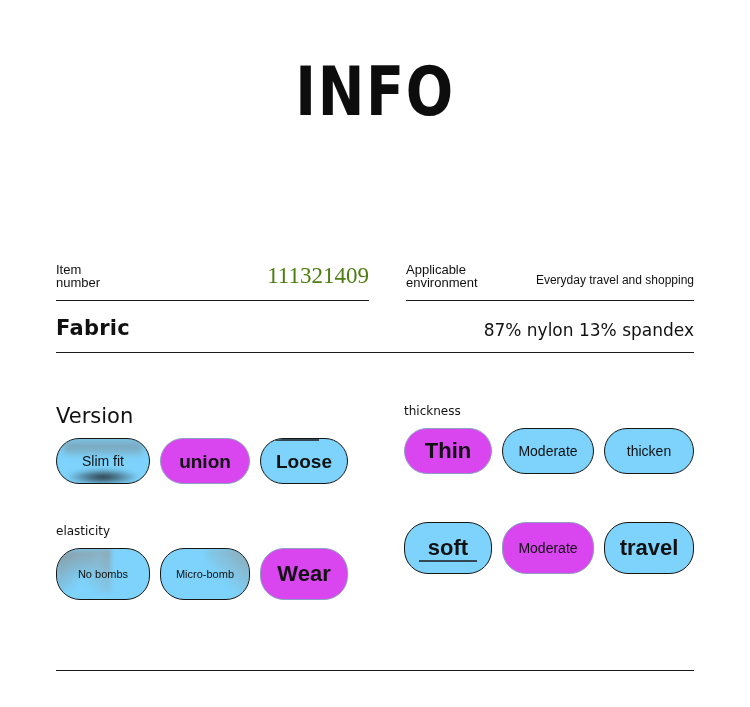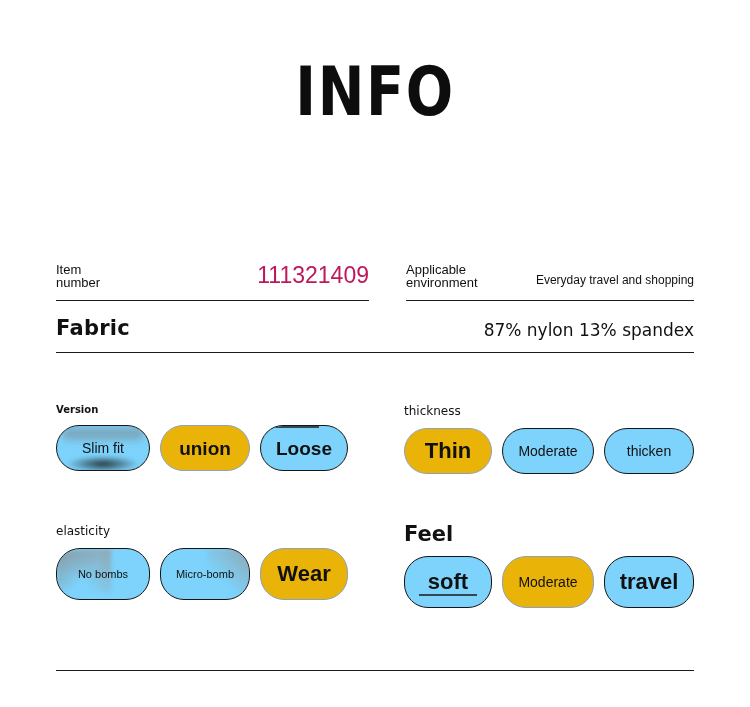--- a/index.html
+++ b/index.html
@@ -60,22 +60,22 @@
   .info-label {
     font-size: 13px;
     line-height: 13px;
     color: #111;
     max-width: 70px;
   }
   .info-value-big {
     font-size: 23px;
     font-weight: 400;
     letter-spacing: 0px;
-    color: #be185d;
-    font-family: Liberation Sans, sans-serif;
+    color: #4d7c0f;
+    font-family: Liberation Serif, serif;
   }
   .info-value-small {
     font-size: 12px;
     color: #111;
     padding-bottom: 2px;
     margin-top: 45px;
   }
 
   
   .fabric-row {
@@ -106,22 +106,22 @@
   .groups {
     position: absolute;
     top: 404px;
     left: 56px;
     width: 638px;
   }
   .group {
     position: absolute;
   }
   .group-title {
-    font-size: 10px;
-    font-weight: 700;
+    font-size: 21px;
+    font-weight: 400;
     color: #111;
     margin-bottom: 10px;
     font-family: "DejaVu Sans", sans-serif;
   }
   .group-title.small {
     font-size: 12px;
     font-weight: 500;
   }
   .group-title.big {
     font-size: 21px;
@@ -141,21 +141,21 @@
     border: 1.6px solid #161616;
     background: #7dd3fc;
     display: flex;
     align-items: center;
     justify-content: center;
     text-align: center;
     position: relative;
     overflow: hidden;
   }
   .pill.sel {
-    background: #eab308;
+    background: #d946ef;
     border-color: #8da0c0;
   }
   .pill span.lbl {
     position: relative;
     z-index: 3;
     line-height: 1;
   }
   
   .t-sm span.lbl { font-size: 11px; }
   .t-md span.lbl { font-size: 14px; }
@@ -291,21 +291,20 @@
         <div class="pill t-sm streak-r" style="width:90px; height:52px;">
           <span class="lbl">Micro-bomb</span>
         </div>
         <div class="pill sel t-xl" style="width:88px; height:52px;">
           <span class="lbl">Wear</span>
         </div>
       </div>
     </div>
 
     <div class="group" style="left:348px; top:118px;">
-      <div class="group-title big">Feel</div>
       <div class="pills">
         <div class="pill t-xl under-line" style="width:84px; height:52px;">
           <span class="lbl">soft</span>
         </div>
         <div class="pill sel t-md" style="width:92px; height:52px;">
           <span class="lbl">Moderate</span>
         </div>
         <div class="pill t-xl" style="width:90px; height:52px;">
           <span class="lbl">travel</span>
         </div>

